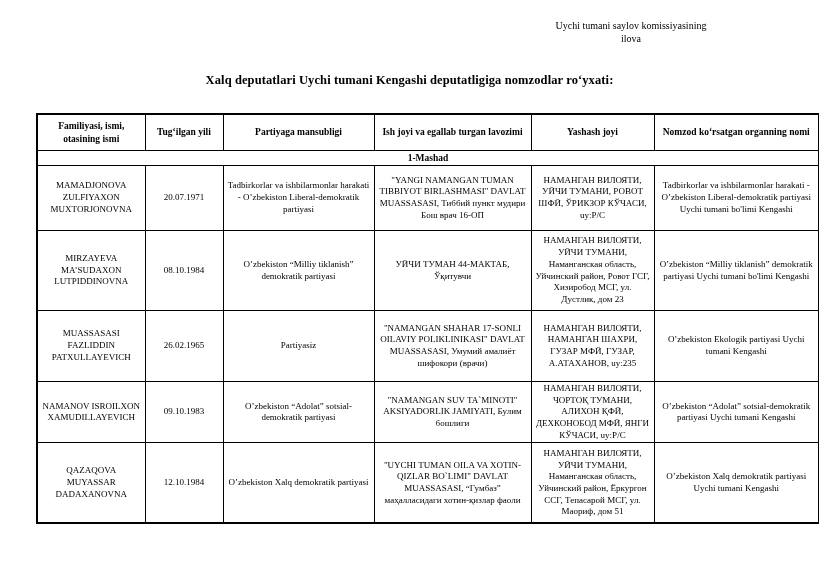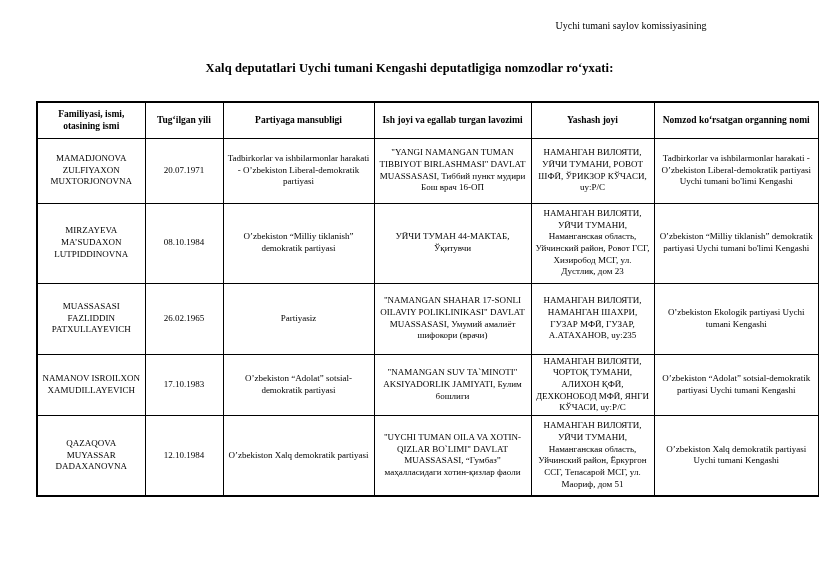--- a/index.html
+++ b/index.html
@@ -55,20 +55,21 @@
   tr.r2 td { height:77px; }
   tr.r3 td { height:68px; }
   tr.r4 td { height:58px; }
   tr.r5 td { height:77px; }
 </style>
 </head>
 <body>
 
 <div class="note">
   <div>Uychi tumani saylov komissiyasining</div>
+  <div>ilova</div>
 </div>
 
 <div class="doc-title">Xalq deputatlari Uychi tumani Kengashi deputatligiga nomzodlar roʻyxati:</div>
 
 <table class="doc-table">
   <colgroup>
     <col style="width:108px">
     <col style="width:78px">
     <col style="width:151px">
     <col style="width:157px">
@@ -79,20 +80,23 @@
     <tr>
       <th>Familiyasi, ismi, otasining ismi</th>
       <th>Tugʻilgan yili</th>
       <th>Partiyaga mansubligi</th>
       <th>Ish joyi va egallab turgan lavozimi</th>
       <th>Yashash joyi</th>
       <th>Nomzod koʻrsatgan organning nomi</th>
     </tr>
   </thead>
   <tbody>
+    <tr class="section-row">
+      <td colspan="6">1-Mashad</td>
+    </tr>
     <tr class="r1">
       <td>MAMADJONOVA ZULFIYAXON MUXTORJONOVNA</td>
       <td>20.07.1971</td>
       <td>Tadbirkorlar va ishbilarmonlar harakati - O’zbekiston Liberal-demokratik partiyasi</td>
       <td>"YANGI NAMANGAN TUMAN TIBBIYOT BIRLASHMASI" DAVLAT MUASSASASI, Тиббий пункт мудири Бош врач 16-ОП</td>
       <td>НАМАНГАН ВИЛОЯТИ, УЙЧИ ТУМАНИ, РОВОТ ШФЙ, ЎРИКЗОР КЎЧАСИ, uy:Р/С</td>
       <td>Tadbirkorlar va ishbilarmonlar harakati - O’zbekiston Liberal-demokratik partiyasi Uychi tumani bo'limi Kengashi</td>
     </tr>
     <tr class="r2">
       <td>MIRZAYEVA MA’SUDAXON LUTPIDDINOVNA</td>
@@ -105,21 +109,21 @@
     <tr class="r3">
       <td>MUASSASASI FAZLIDDIN PATXULLAYEVICH</td>
       <td>26.02.1965</td>
       <td>Partiyasiz</td>
       <td>"NAMANGAN SHAHAR 17-SONLI OILAVIY POLIKLINIKASI" DAVLAT MUASSASASI, Умумий амалиёт шифокори (врачи)</td>
       <td>НАМАНГАН ВИЛОЯТИ, НАМАНГАН ШАХРИ, ГУЗАР МФЙ, ГУЗАР, А.АТАХАНОВ, uy:235</td>
       <td>O’zbekiston Ekologik partiyasi Uychi tumani Kengashi</td>
     </tr>
     <tr class="r4">
       <td>NAMANOV ISROILXON XAMUDILLAYEVICH</td>
-      <td>17.10.1983</td>
+      <td>09.10.1983</td>
       <td>O’zbekiston “Adolat” sotsial-demokratik partiyasi</td>
       <td>"NAMANGAN SUV TA`MINOTI" AKSIYADORLIK JAMIYATI, Булим бошлиги</td>
       <td>НАМАНГАН ВИЛОЯТИ, ЧОРТОҚ ТУМАНИ, АЛИХОН ҚФЙ, ДЕХКОНОБОД МФЙ, ЯНГИ КЎЧАСИ, uy:Р/С</td>
       <td>O’zbekiston “Adolat” sotsial-demokratik partiyasi Uychi tumani Kengashi</td>
     </tr>
     <tr class="r5">
       <td>QAZAQOVA MUYASSAR DADAXANOVNA</td>
       <td>12.10.1984</td>
       <td>O’zbekiston Xalq demokratik partiyasi</td>
       <td>"UYCHI TUMAN OILA VA XOTIN-QIZLAR BO`LIMI" DAVLAT MUASSASASI, “Гумбаз” маҳалласидаги хотин-қизлар фаоли</td>

